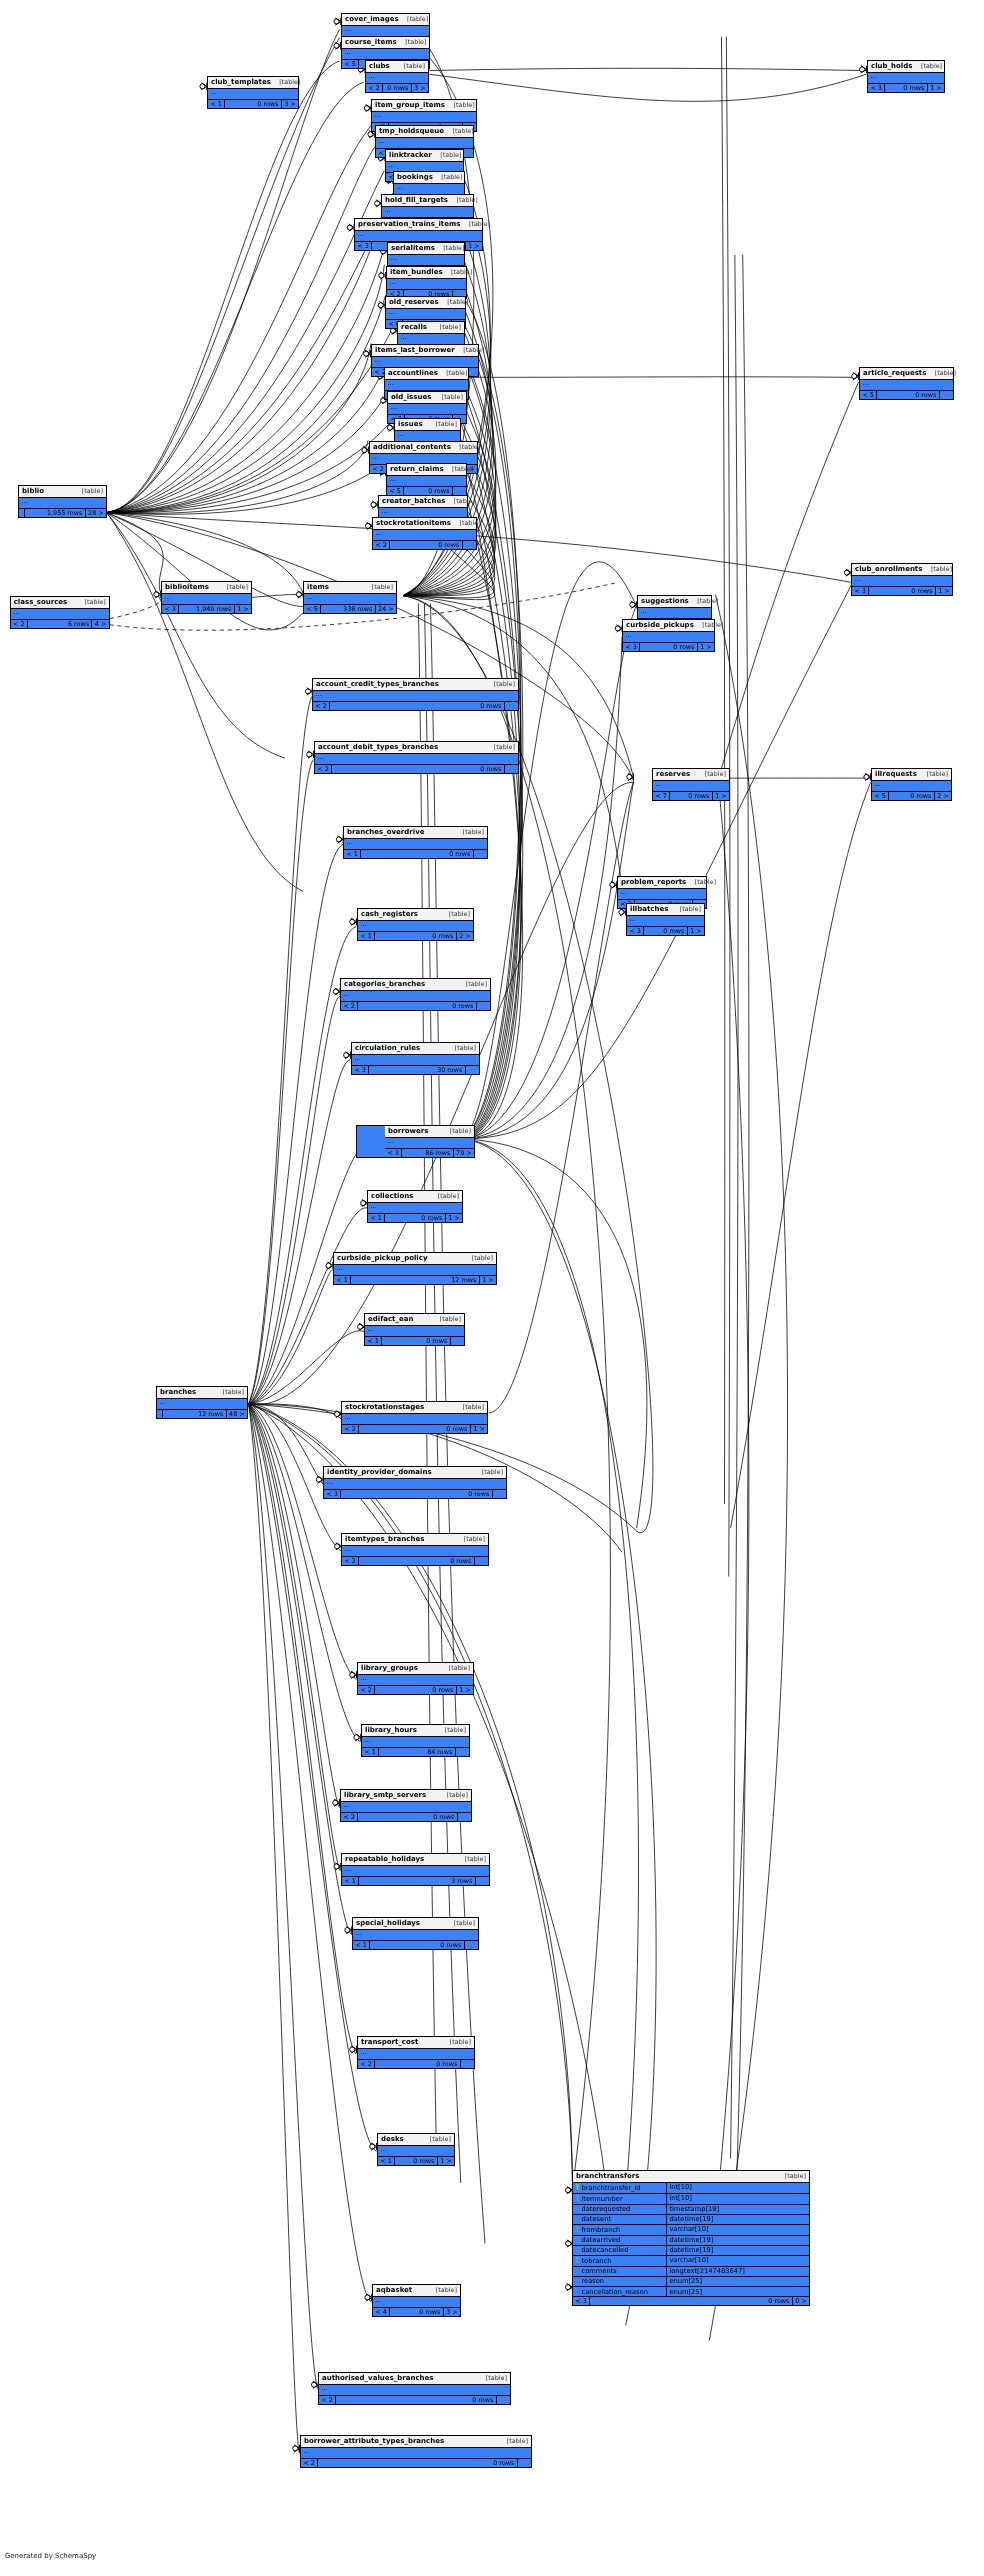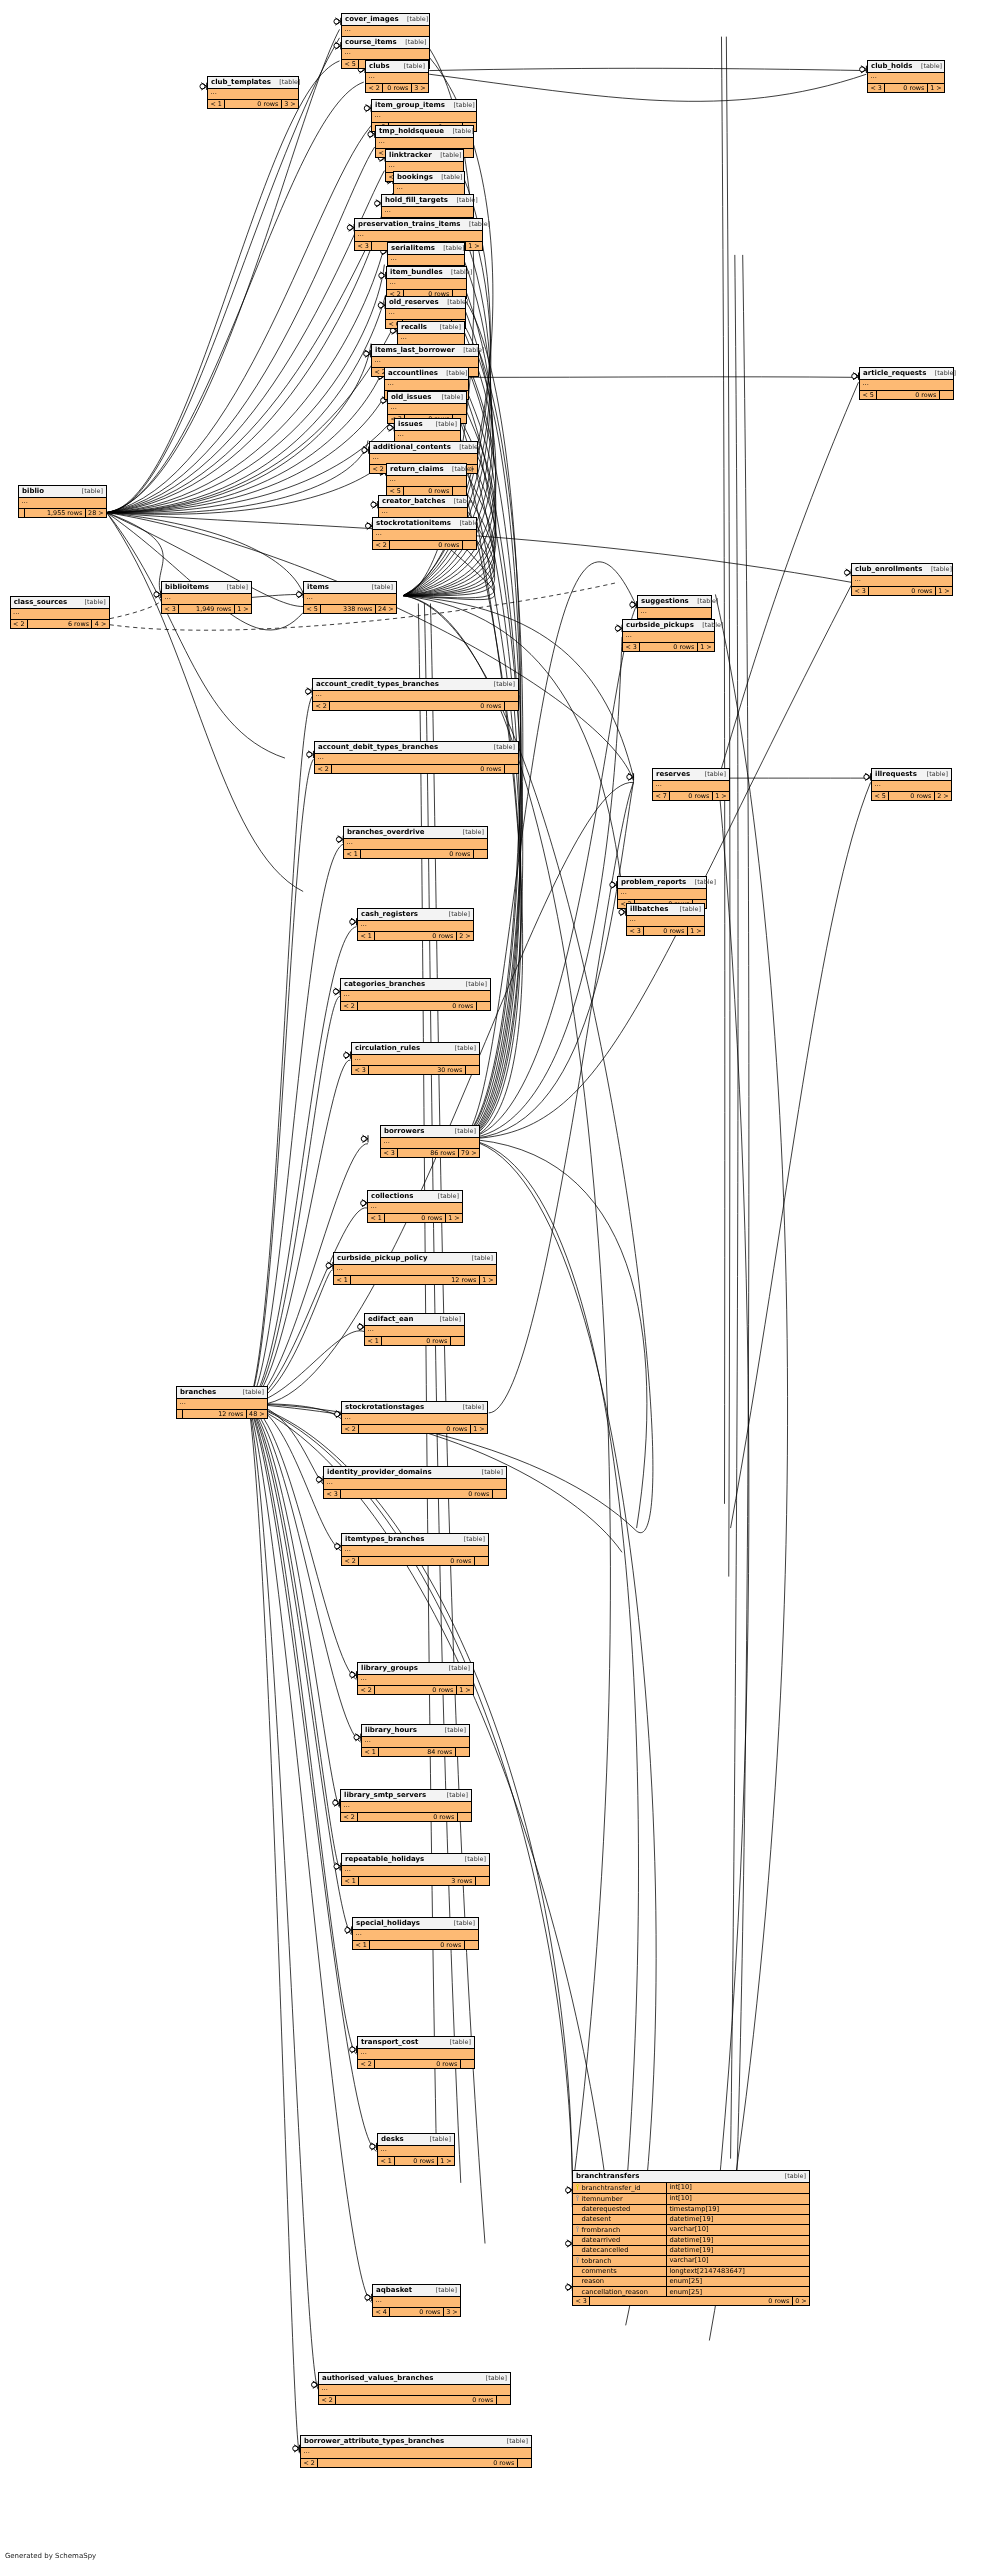--- a/index.html
+++ b/index.html
@@ -6,21 +6,21 @@
   html,body{margin:0;padding:0;background:#ffffff;}
   body{font-family:"DejaVu Sans","Liberation Sans",sans-serif;}
   #canvas{position:relative;width:984px;height:2576px;overflow:hidden;background:#fff;}
   #edges{position:absolute;left:0;top:0;width:984px;height:2576px;pointer-events:none;}
 
   
   .tbl{
     position:absolute;
     box-sizing:border-box;
     border:0.6px solid #000;
-    background:#fdba74;
+    background:#3b82f6;
     font-size:6.7px;
     line-height:1.0;
     z-index:5;
   }
   .tbl.thick{border:1.2px solid #000;}
   .tbl .hdr{
     background:#f3f3f3;
     border-bottom:0.6px solid #000;
     padding:1.8px 3px 1.8px 3px;
     display:flex;
@@ -787,21 +787,21 @@
           <span class="nm">circulation_rules</span>
           <span class="ty">[table]</span>
         </div>
         <div class="body">...</div>
         <div class="foot">
           <div class="c-l">&lt; 3</div>
           <div class="c-m">30 rows</div>
           <div class="c-r"></div>
         </div>
       </div>
-      <div class="tbl" style="left: 380px; top: 1125px; width: 100px;">
+      <div class="tbl" style="left: 356px; top: 1125px; width: 119px; padding-left: 28px;">
         <div class="hdr">
           <span class="nm">borrowers</span>
           <span class="ty">[table]</span>
         </div>
         <div class="body">...</div>
         <div class="foot">
           <div class="c-l">&lt; 3</div>
           <div class="c-m">86 rows</div>
           <div class="c-r">79 &gt;</div>
         </div>
@@ -991,21 +991,21 @@
           <span class="nm">borrower_attribute_types_branches</span>
           <span class="ty">[table]</span>
         </div>
         <div class="body">...</div>
         <div class="foot">
           <div class="c-l">&lt; 2</div>
           <div class="c-m">0 rows</div>
           <div class="c-r"></div>
         </div>
       </div>
-      <div class="tbl thick" style="left: 156px; top: 1386px; width: 92px; margin-left: 20px;">
+      <div class="tbl thick" style="left: 156px; top: 1386px; width: 92px;">
         <div class="hdr">
           <span class="nm">branches</span>
           <span class="ty">[table]</span>
         </div>
         <div class="body">...</div>
         <div class="foot">
           <div class="c-l"></div>
           <div class="c-m">12 rows</div>
           <div class="c-r">48 &gt;</div>
         </div>

